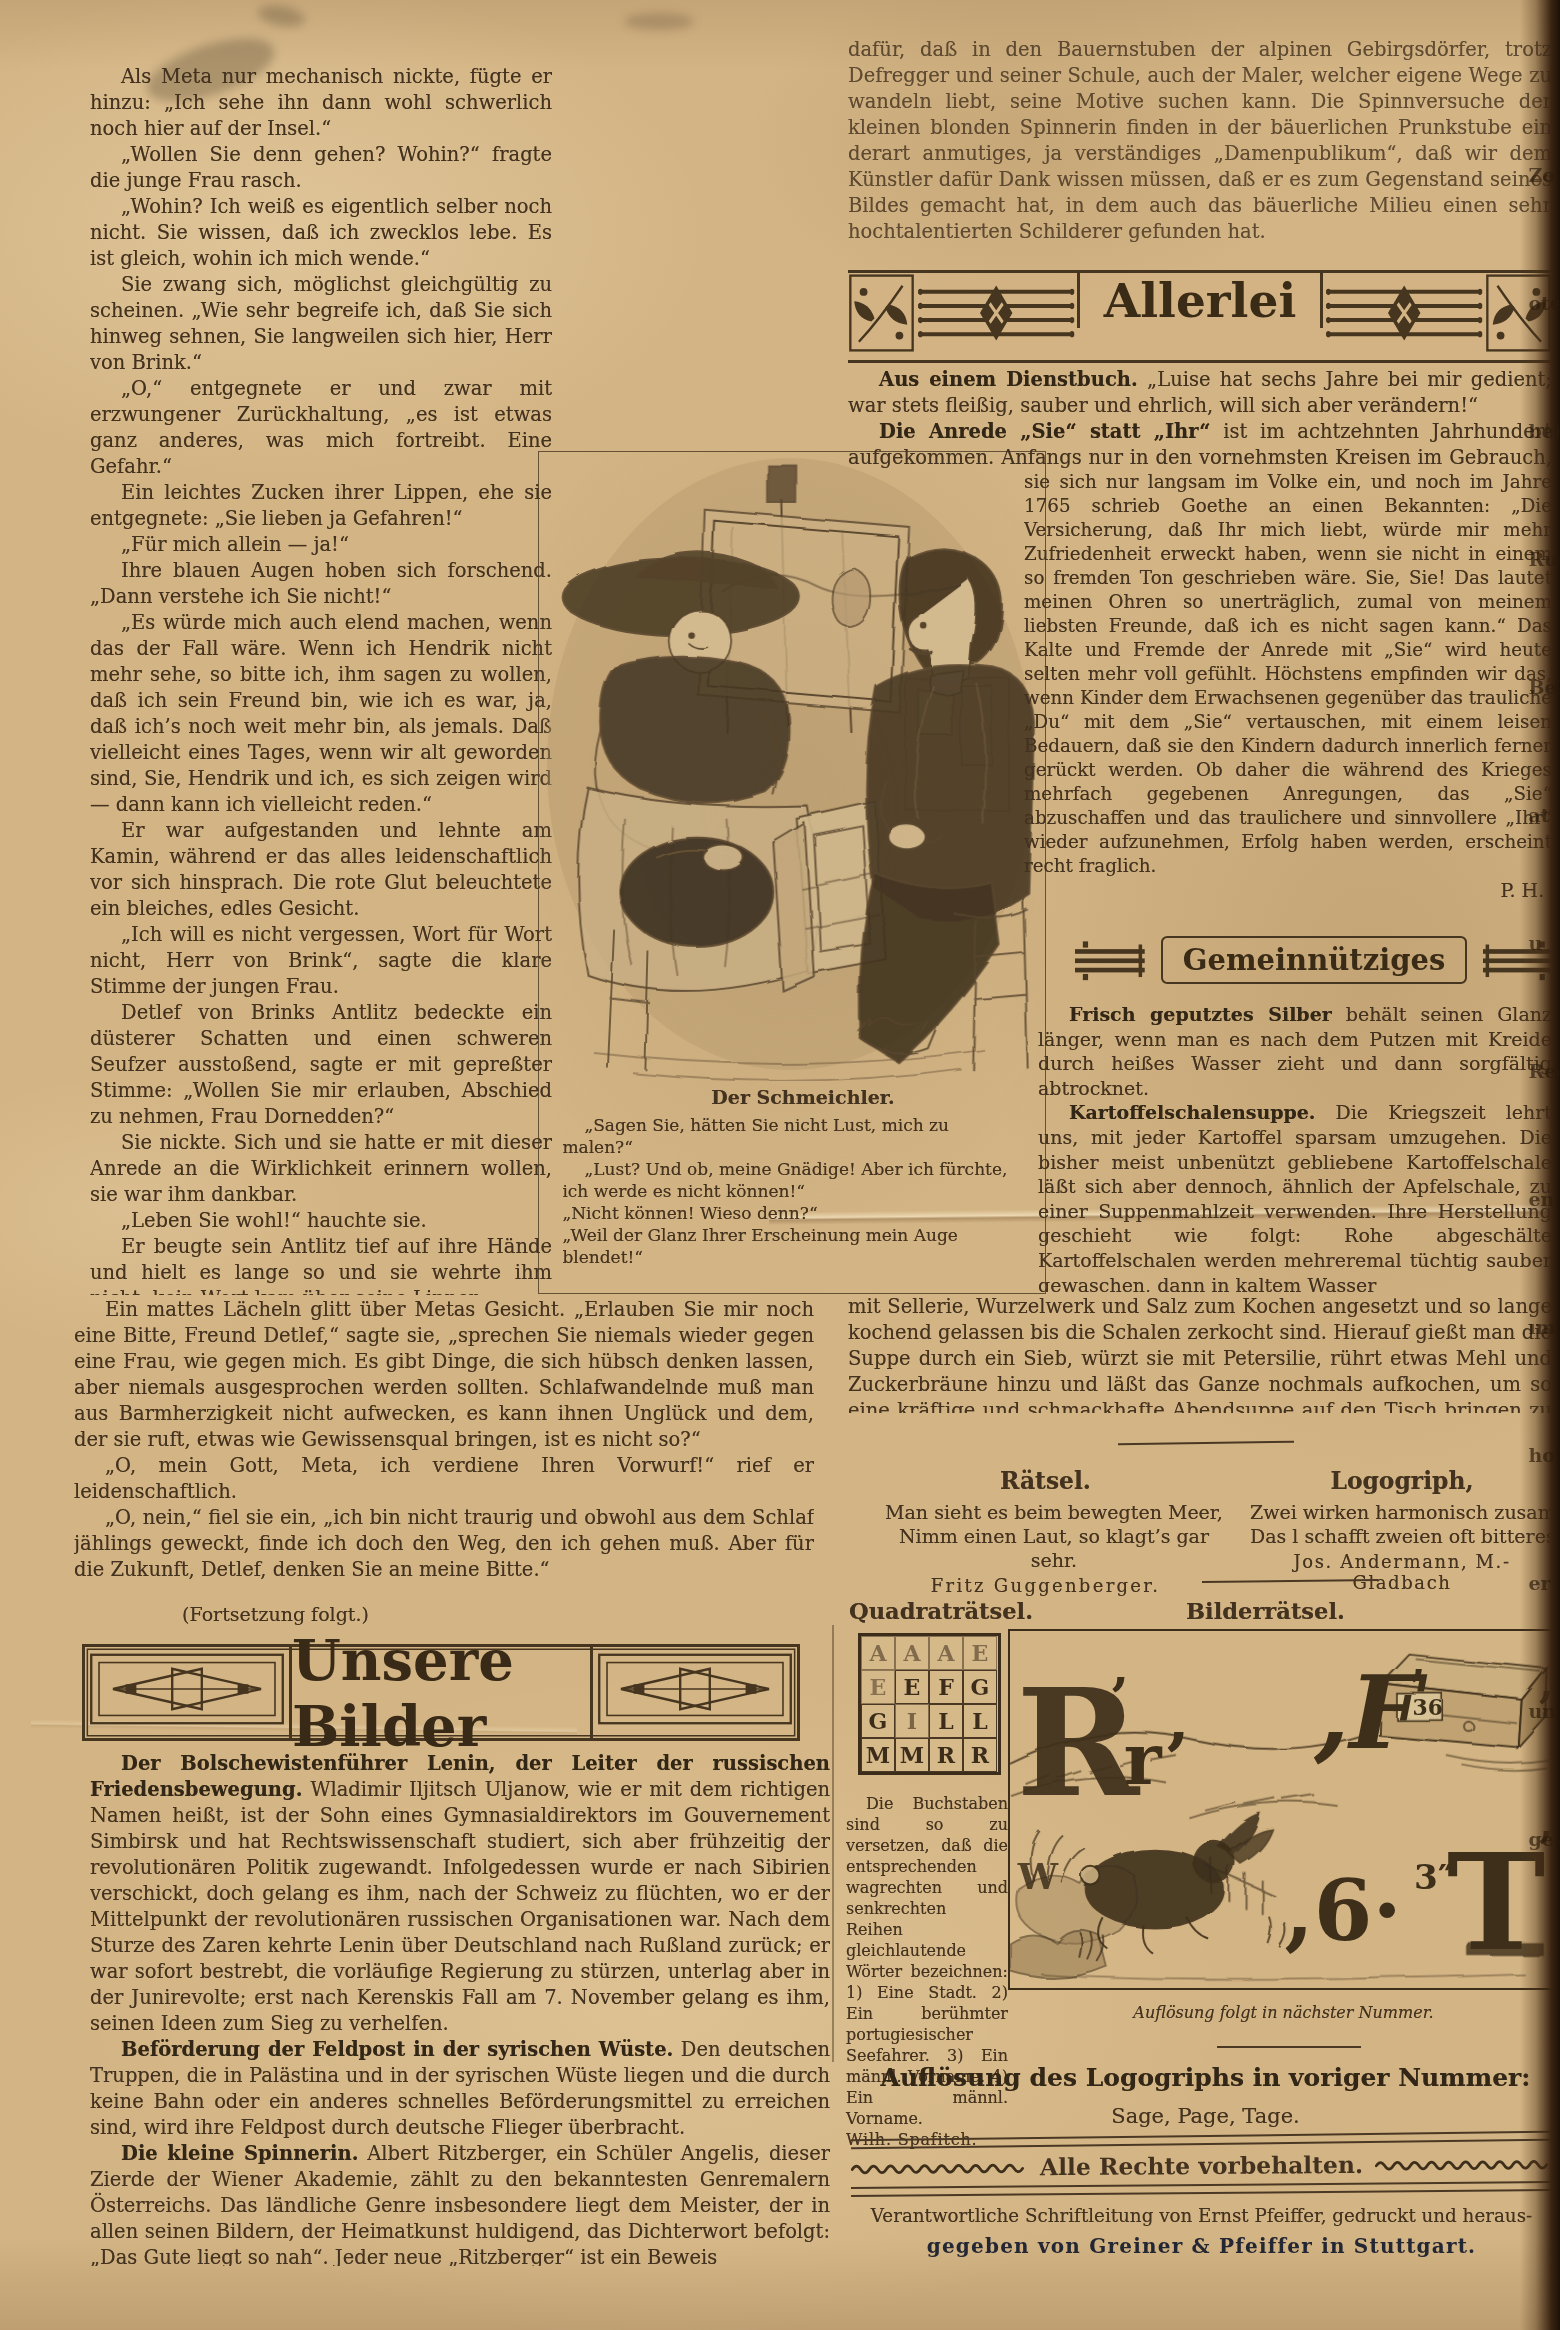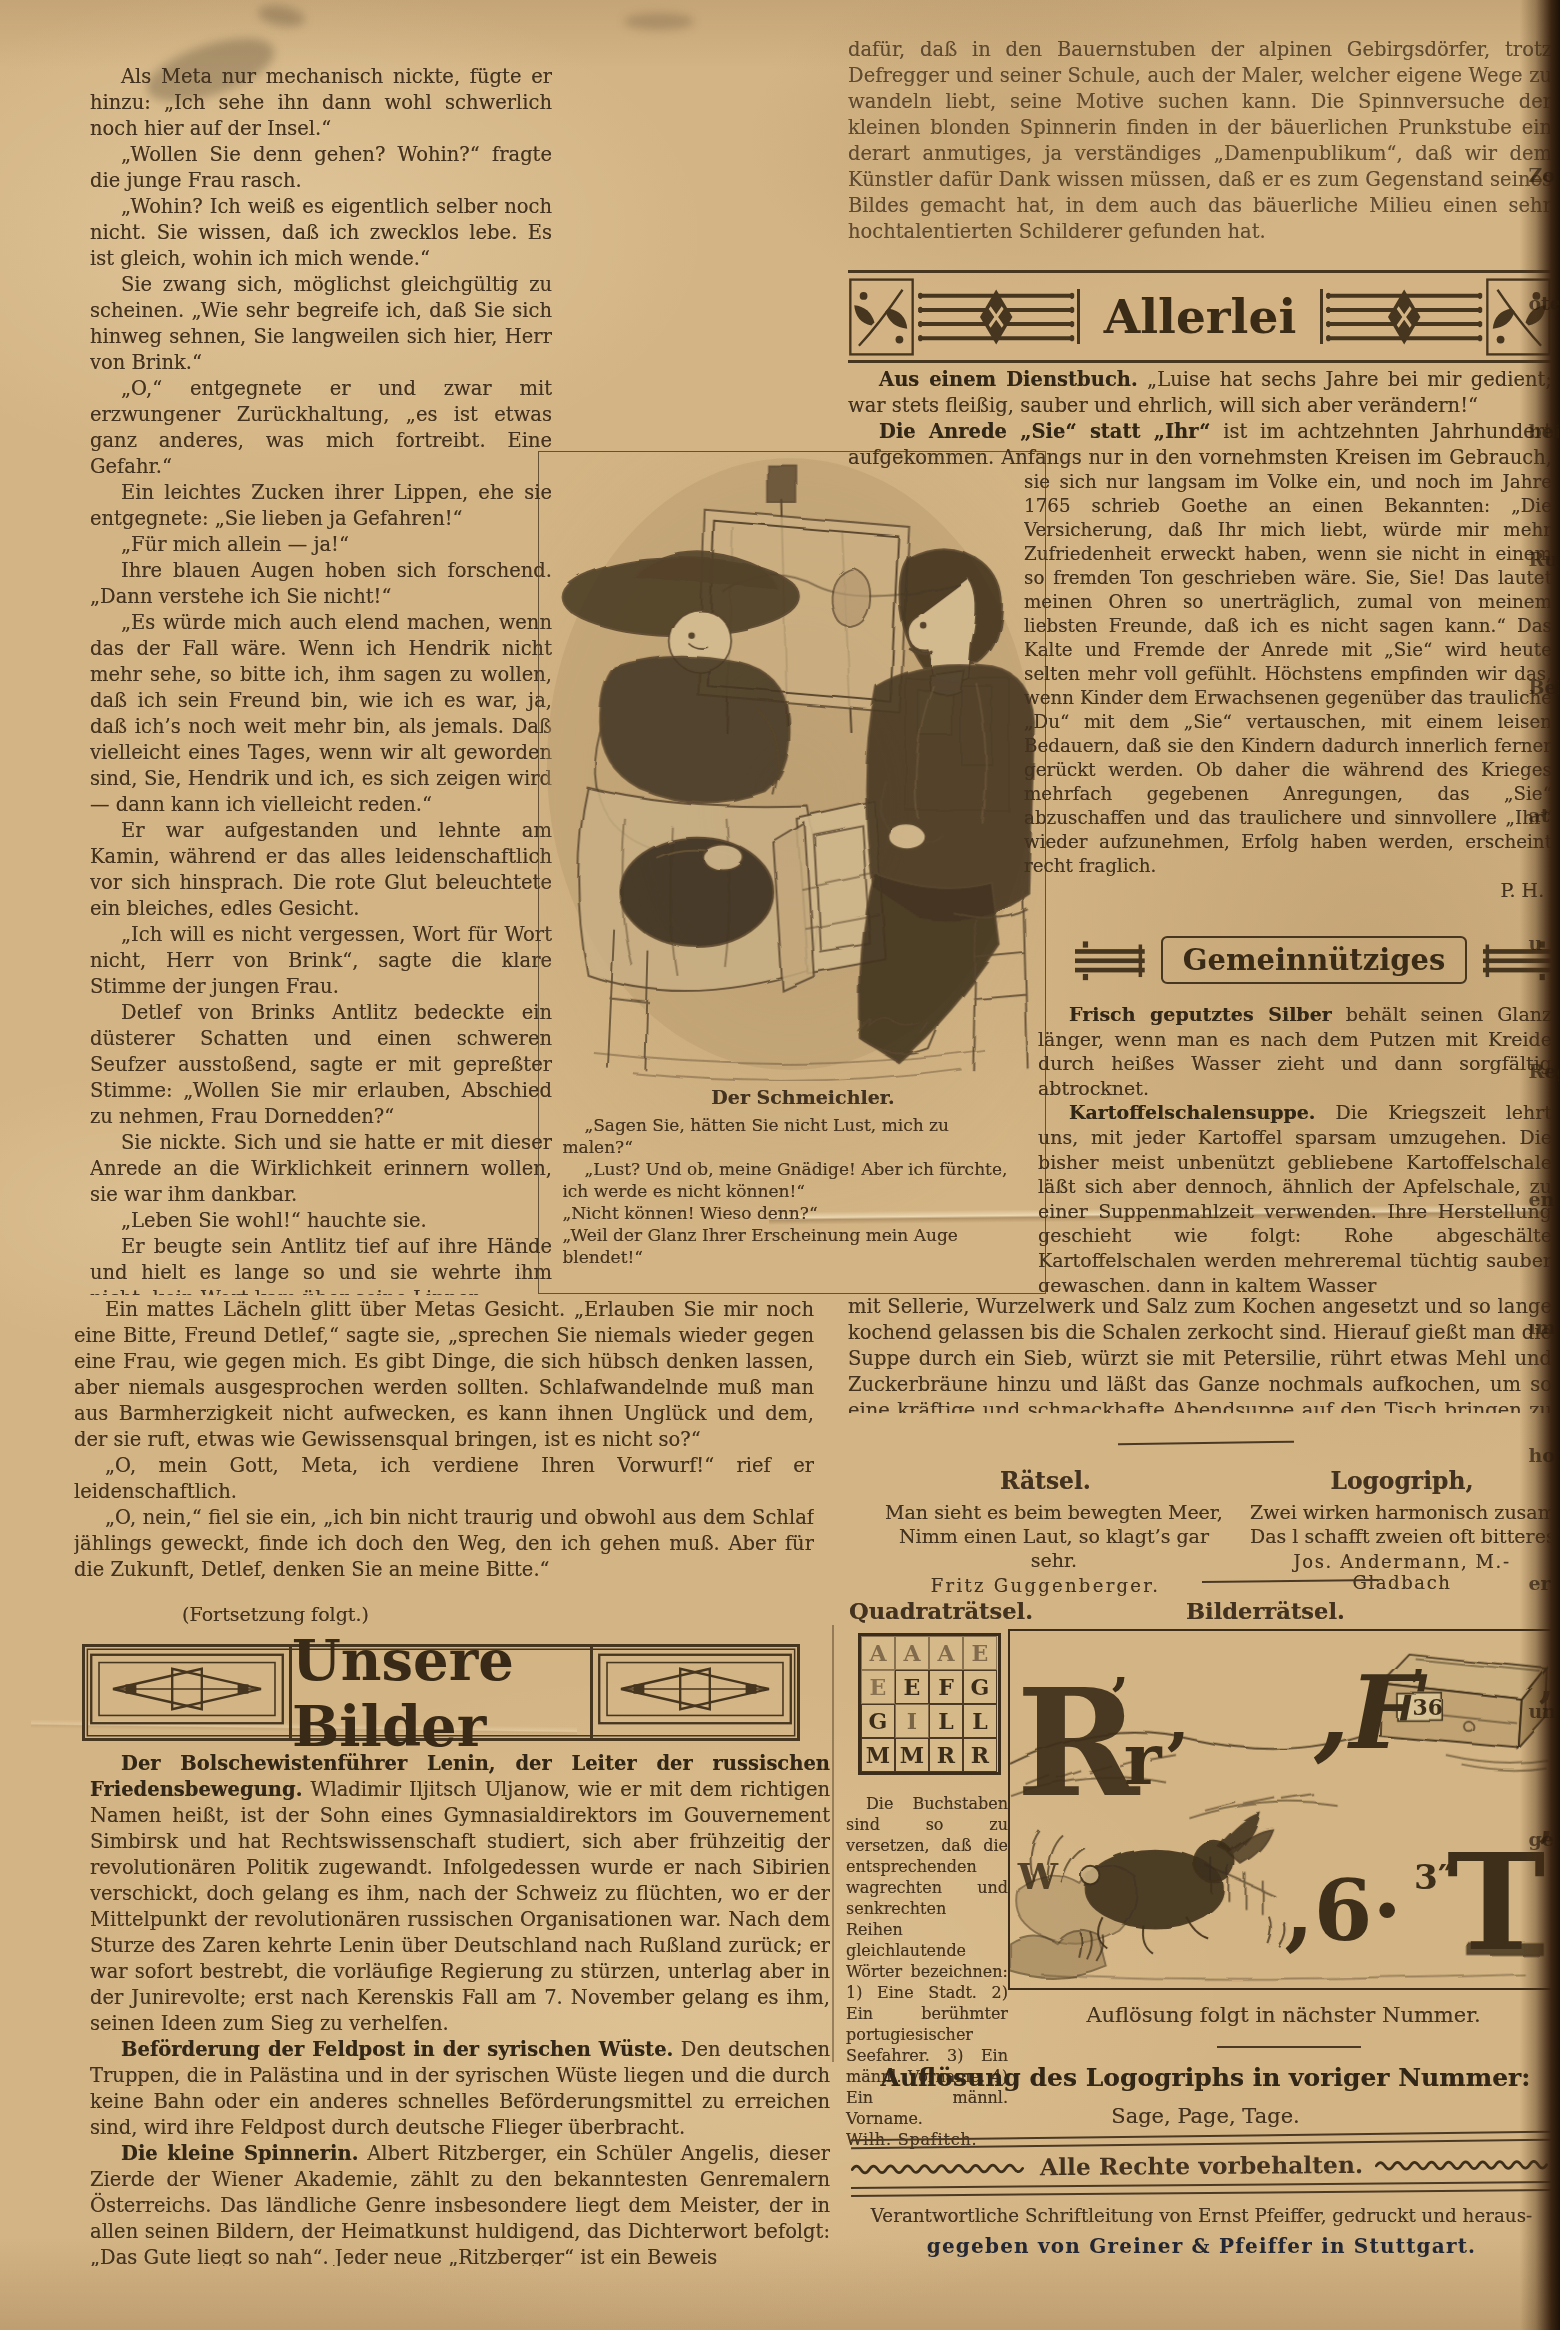--- a/index.html
+++ b/index.html
@@ -18,21 +18,21 @@
   .abs{position:absolute;}
   .body-text{font-size:19.5px;line-height:26px;text-align:justify;}
   .body-text p{margin:0;text-indent:31px;}
   .body-text p.cont{text-indent:0;}
   b.lead{font-weight:bold;color:#322616;}
   .byline{text-align:right;font-size:19px;margin:0;padding-right:7.8px;}
   .faded{opacity:.8;filter:blur(0.4px);}
   .soft{text-shadow:0 0 0.5px rgba(64,44,22,.55);}
   .center{text-align:center;}
   
-  .banner-allerlei{display:flex;align-items:center;border-top:3.9px solid #46351f;border-bottom:3.9px solid #46351f;background:rgba(211,180,132,.3);}
+  .banner-allerlei{display:flex;align-items:flex-start;border-top:3.9px solid #46351f;border-bottom:3.9px solid #46351f;background:rgba(211,180,132,.3);}
   .banner-allerlei .label{display:flex;align-items:center;justify-content:center;border-left:3.1px solid #46351f;border-right:3.1px solid #46351f;padding:0 23.4px;font-size:47px;font-weight:bold;color:#3a2b17;}
   .banner-allerlei svg{display:block;}
   .banner-gemein{display:flex;align-items:center;gap:16px;}
   .banner-gemein .label{border:2.3px solid #46351f;border-radius:6.2px;padding:4.7px 20px;font-size:29px;font-weight:bold;color:#3a2b17;white-space:nowrap;}
   .banner-unsere{display:flex;align-items:stretch;border:3.1px solid #46351f;box-shadow:inset 0 0 0 1.6px rgba(211,180,132,1), inset 0 0 0 3.1px #46351f;}
   .banner-unsere .label{flex:1;display:flex;align-items:center;justify-content:center;font-size:56px;font-weight:bold;color:#382a16;border-left:3.1px solid #46351f;border-right:3.1px solid #46351f;}
   .rule{background:#4a3824;height:2.3px;}
   .dblrule{border-top:2.3px solid #4a3824;border-bottom:2.3px solid #4a3824;height:6.2px;}
   
   .imgbox{border:1.6px solid rgba(74,56,34,.8);background:
@@ -381,21 +381,21 @@
         <text x="676" y="120" font-size="60" font-weight="bold">’</text>
         <text x="516" y="108" font-size="28" font-weight="bold">36</text>
         <text x="10" y="330" font-size="46" font-weight="bold" opacity=".85">W</text>
         <text x="352" y="396" font-size="108" font-weight="bold">,6·</text>
         <text x="518" y="330" font-size="44" font-weight="bold">3″</text>
         <text x="560" y="408" font-size="170" font-weight="bold">T</text>
         <text x="676" y="300" font-size="60" font-weight="bold">’</text>
       </g>
     </svg>
   </div>
-  <div class="abs center soft" style="left:1022px;top:2003px;width:523px;font-size:21px;">Auflösung folgt in nächster Nummer.</div>
+  <div class="abs center soft" style="left:1022px;top:2003px;width:523px;font-size:16px;font-style:italic;">Auflösung folgt in nächster Nummer.</div>
 
   <div class="abs rule" style="left:1217px;top:2046px;width:144px;"></div>
 
   <div class="abs center sol-head soft" style="left:866px;top:2063px;width:679px;">Auflösung des Logogriphs in voriger Nummer:</div>
   <div class="abs center sol soft" style="left:866px;top:2104px;width:679px;">Sage, Page, Tage.</div>
 
   <div class="abs dblrule" style="left:851px;top:2135px;width:701px;transform:rotate(-.7deg);"></div>
   <div class="abs rights-row" style="left:851px;top:2152px;width:701px;transform:rotate(-.4deg);">
     <svg width="226" height="17" viewBox="0 0 290 22">
       <path d="M2 12 q7 -11 14 0 t14 0 t14 0 t14 0 t14 0 t14 0 t14 0 t14 0 t14 0 t14 0 t14 0 t14 0 t14 0 t14 0 t14 0 t14 0 t14 0 t14 0 t14 0 t14 0" stroke="#3e2f1b" stroke-width="4.5" fill="none" stroke-linecap="round"></path>

